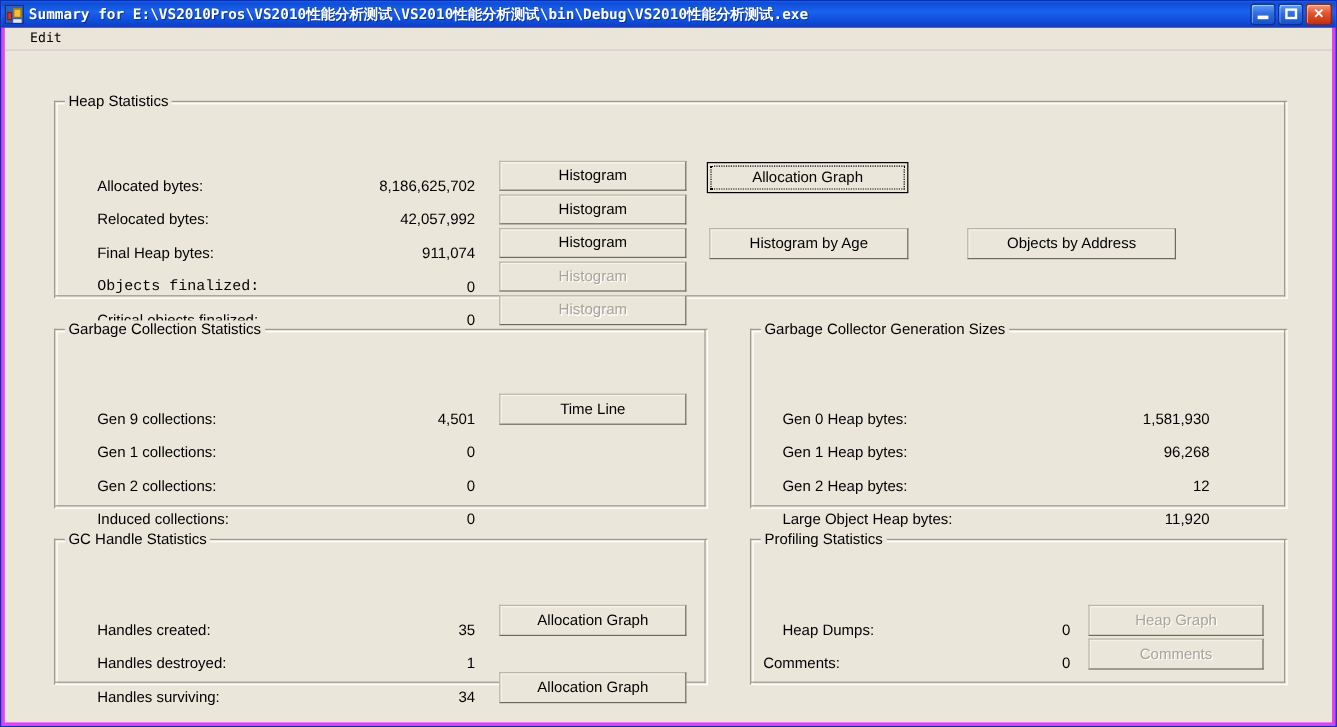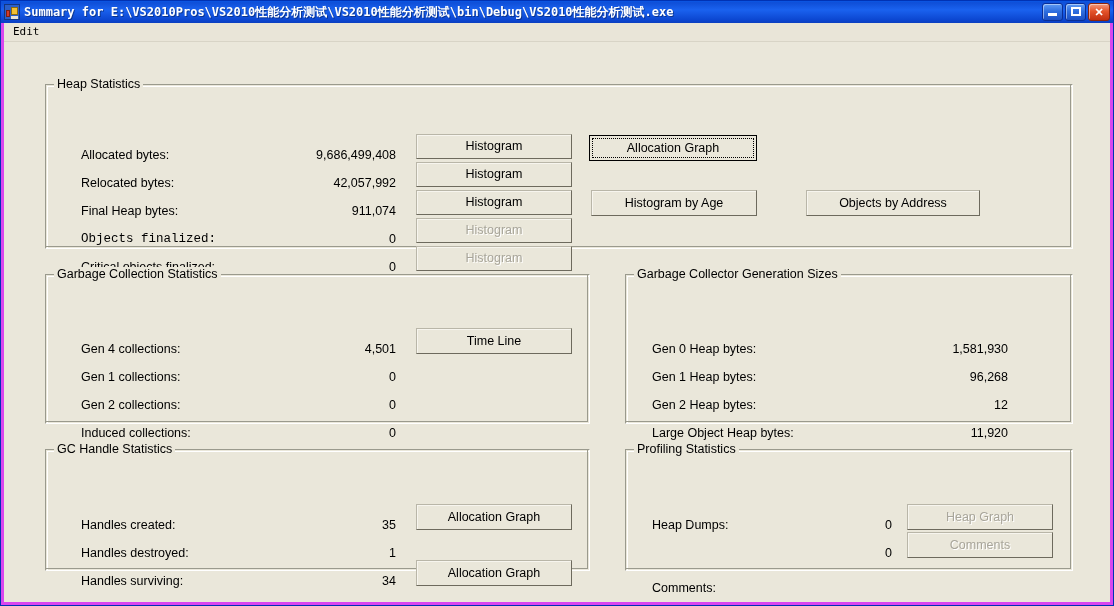--- a/index.html
+++ b/index.html
@@ -109,21 +109,21 @@
   }
 
   
   .menubar {
     flex: 0 0 18px;
     height: 18px;
     background: #e9e5d8;
     border-bottom: 1px solid #d8d4c6;
     display: flex;
     align-items: center;
-    padding-left: 4px;
+    padding-left: 16px;
     margin: 0 3px;
   }
   .menu-item {
     font-family: "DejaVu Sans Mono", "Liberation Mono", monospace;
     font-size: 11px;
     color: #000;
     padding: 1px 5px;
     line-height: 14px;
   }
 
@@ -258,21 +258,21 @@
       <div class="group-inner-hl"></div>
       <div class="group-title">Heap Statistics</div>
     </div>
 
     <div class="stat-label" style="left:77px; top:106px;">Allocated bytes:</div>
     <div class="stat-label" style="left:77px; top:134px;">Relocated bytes:</div>
     <div class="stat-label" style="left:77px; top:162px;">Final Heap bytes:</div>
     <div class="stat-label" style="left:77px; top:190px;font-family:Liberation Mono, monospace;">Objects finalized:</div>
     <div class="stat-label" style="left:77px; top:218px;">Critical objects finalized:</div>
 
-    <div class="stat-value" style="left:232px; top:106px; width:160px;">9,686,499,408</div>
+    <div class="stat-value" style="left:232px; top:106px; width:160px;">8,186,625,702</div>
     <div class="stat-value" style="left:232px; top:134px; width:160px;">42,057,992</div>
     <div class="stat-value" style="left:232px; top:162px; width:160px;">911,074</div>
     <div class="stat-value" style="left:232px; top:190px; width:160px;">0</div>
     <div class="stat-value" style="left:232px; top:218px; width:160px;">0</div>
 
     <div class="btn" style="left:412px; top:92px;  width:156px; height:25px;">Histogram</div>
     <div class="btn" style="left:412px; top:120px; width:156px; height:25px;">Histogram</div>
     <div class="btn" style="left:412px; top:148px; width:156px; height:25px;">Histogram</div>
     <div class="btn disabled" style="left:412px; top:176px; width:156px; height:25px;">Histogram</div>
     <div class="btn disabled" style="left:412px; top:204px; width:156px; height:25px;">Histogram</div>
@@ -282,21 +282,21 @@
       <span>Allocation Graph</span>
     </div>
     <div class="btn" style="left:587px; top:148px; width:166px; height:26px;">Histogram by Age</div>
     <div class="btn" style="left:802px; top:148px; width:174px; height:26px;">Objects by Address</div>
 
     <div class="group" style="left:41px; top:232px; width:545px; height:150px;">
       <div class="group-inner-hl"></div>
       <div class="group-title">Garbage Collection Statistics</div>
     </div>
 
-    <div class="stat-label" style="left:77px; top:300px;">Gen 4 collections:</div>
+    <div class="stat-label" style="left:77px; top:300px;">Gen 9 collections:</div>
     <div class="stat-label" style="left:77px; top:328px;">Gen 1 collections:</div>
     <div class="stat-label" style="left:77px; top:356px;">Gen 2 collections:</div>
     <div class="stat-label" style="left:77px; top:384px;">Induced collections:</div>
 
     <div class="stat-value" style="left:252px; top:300px; width:140px;">4,501</div>
     <div class="stat-value" style="left:252px; top:328px; width:140px;">0</div>
     <div class="stat-value" style="left:252px; top:356px; width:140px;">0</div>
     <div class="stat-value" style="left:252px; top:384px; width:140px;">0</div>
 
     <div class="btn" style="left:412px; top:286px; width:156px; height:26px;">Time Line</div>
@@ -331,21 +331,21 @@
 
     <div class="btn" style="left:412px; top:462px; width:156px; height:26px;">Allocation Graph</div>
     <div class="btn" style="left:412px; top:518px; width:156px; height:26px;">Allocation Graph</div>
 
     <div class="group" style="left:621px; top:407px; width:448px; height:122px;">
       <div class="group-inner-hl"></div>
       <div class="group-title">Profiling Statistics</div>
     </div>
 
     <div class="stat-label" style="left:648px; top:476px;">Heap Dumps:</div>
-    <div class="stat-label" style="left:648px; top:504px;margin-top:35px;">Comments:</div>
+    <div class="stat-label" style="left:632px; top:504px;">Comments:</div>
 
     <div class="stat-value" style="left:780px; top:476px; width:108px;">0</div>
     <div class="stat-value" style="left:780px; top:504px; width:108px;">0</div>
 
     <div class="btn disabled" style="left:903px; top:490px; width:146px; height:26px;">Comments</div>
     <div class="btn disabled" style="left:903px; top:462px; width:146px; height:26px;">Heap Graph</div>
 
   </div>
 </div>
 

